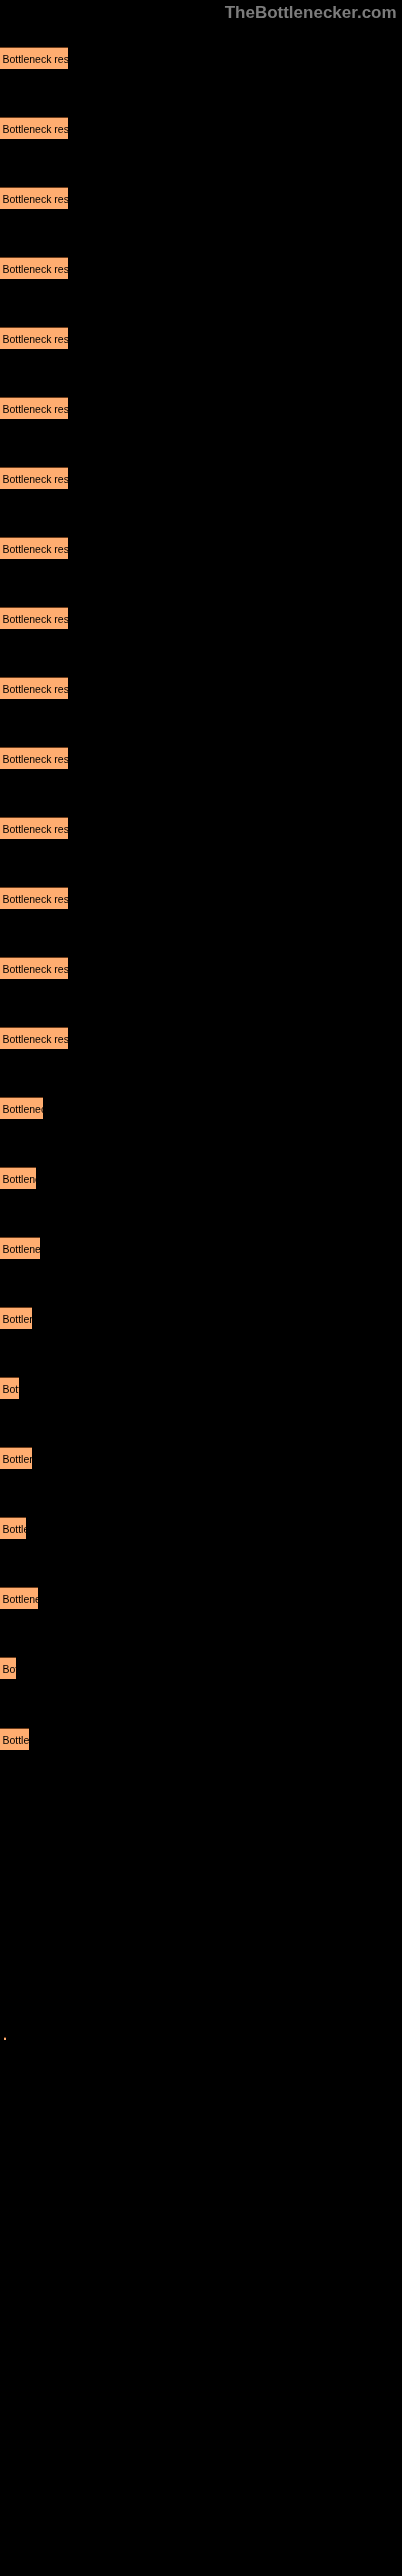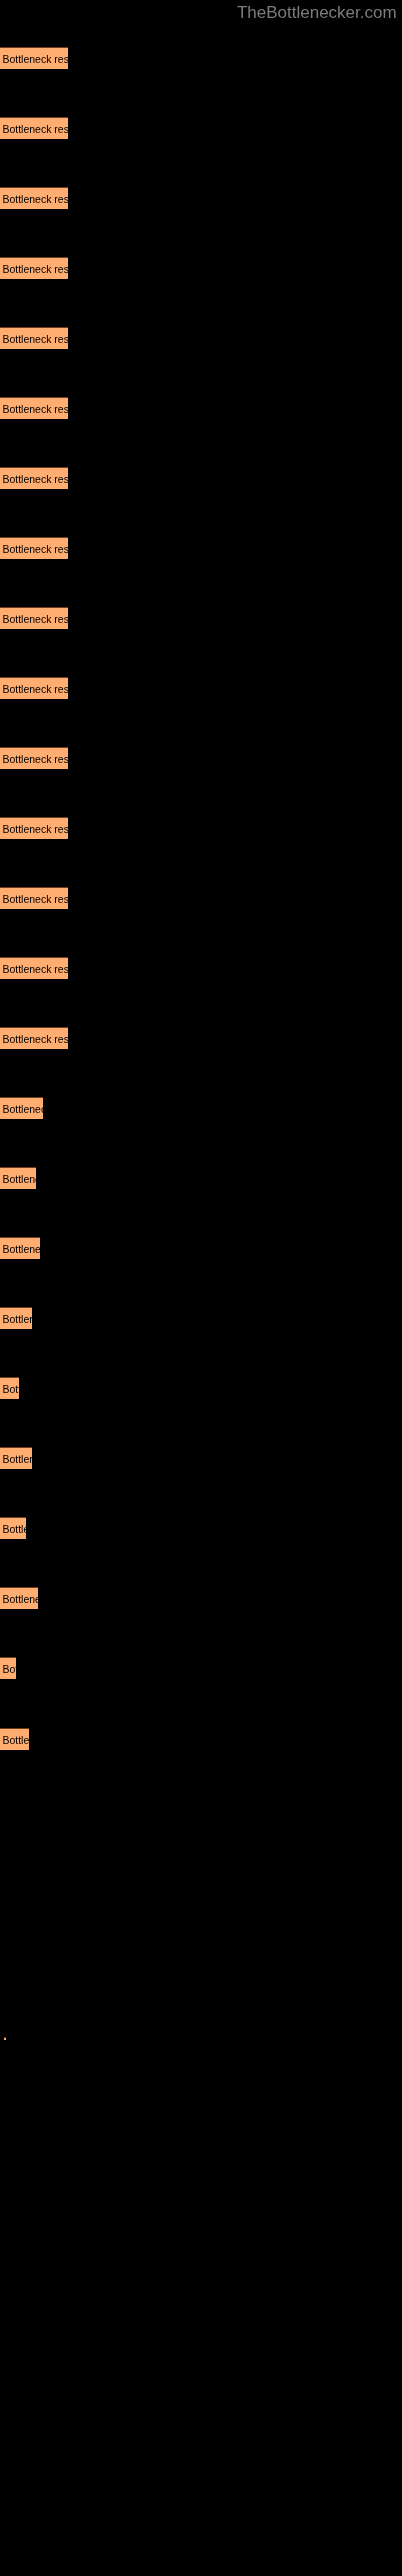--- a/index.html
+++ b/index.html
@@ -30,20 +30,21 @@
   .site-title {
     position: absolute;
     right: 6.4px;
     top: 1.6px;
     font-size: 17px;
     line-height: 21px;
     color: #7c7c7c;
     letter-spacing: 0px;
     white-space: nowrap;
     user-select: none;
+    font-weight: bold;
   }
 
   
   .bars-layer {
     position: absolute;
     left: 0;
     top: 0;
     width: 403px;
     height: 2576px;
   }

